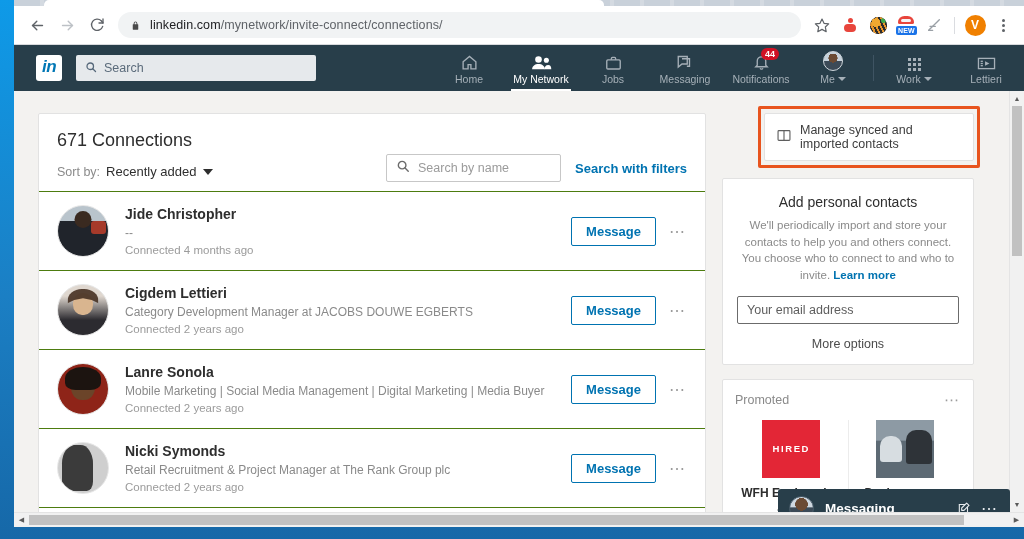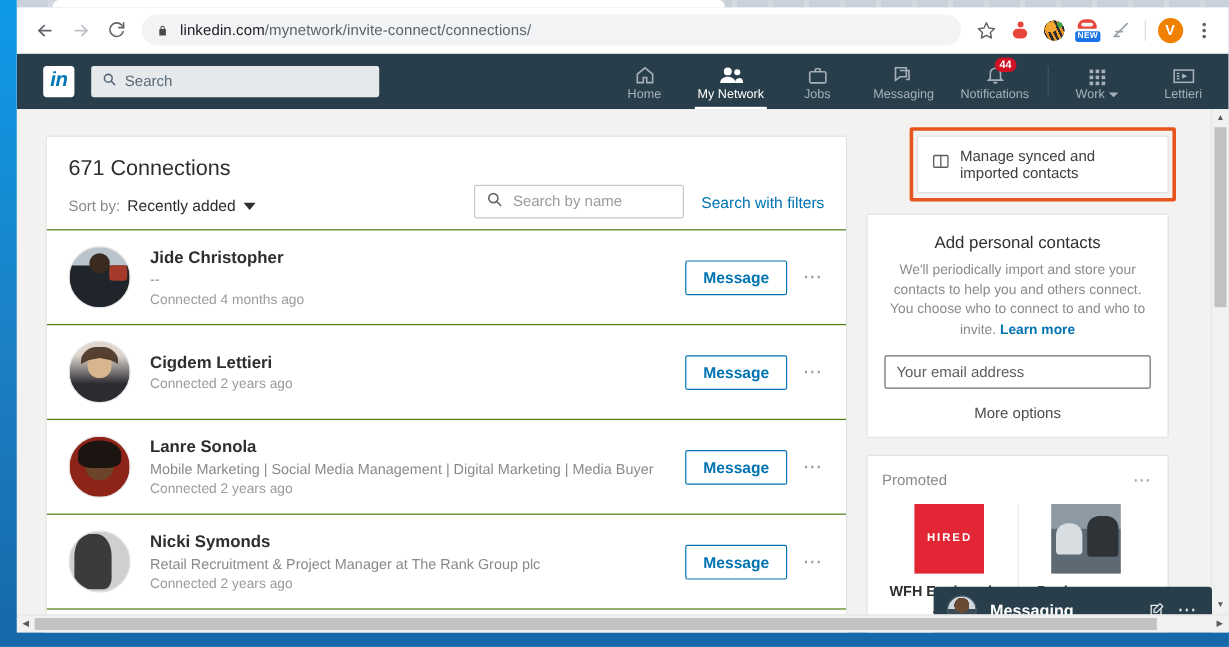--- a/index.html
+++ b/index.html
@@ -175,21 +175,21 @@
 
   .searchrow {
     position: absolute; right: 0; top: 0; display: flex; align-items: center;
   }
   .conn-head-wrap { position: relative; }
   .name-search {
     width: 175px; height: 28px; border: 1px solid #c7c7c7; border-radius: 2px;
     display: flex; align-items: center; padding: 0 9px; background: #fff;
   }
   .name-search .ph { font-size: 12.5px; color: #9b9b9b; margin-left: 8px; }
-  .filters-link { font-size: 13px; color: #0073b1; font-weight: normal; margin-left: 14px; }
+  .filters-link { font-size: 13px; color: #0073b1; font-weight: bold; margin-left: 14px; }
 
   .conn-row {
     display: flex; align-items: center; padding: 13px 18px;
     border-top: 1px solid #4d7c0f;
   }
   .conn-row .ava {
     width: 52px; height: 52px; border-radius: 50%; flex: none; overflow: hidden;
     border: 1px solid #e6e6e6;
   }
   .conn-row .info { flex: 1 1 auto; min-width: 0; margin-left: 16px; }
@@ -443,20 +443,29 @@
           <span class="badge-44">44</span>
           <span class="ico">
             <svg width="17" height="17" viewBox="0 0 24 24" fill="none" stroke="currentColor" stroke-width="1.9">
                 <path d="M6 16V10a6 6 0 0 1 12 0v6l2 2H4z"></path>
                 <path d="M10 20a2.2 2.2 0 0 0 4 0"></path>
               </svg>
           </span>
           <span class="lbl">Notifications</span>
         </div>
 
+        <div class="li-item">
+          <span class="ico">
+              <span class="li-avatar"></span>
+            </span>
+          <span class="lbl row-ico">
+            <span>Me</span>
+            <span class="caret"></span>
+          </span>
+        </div>
 
         <div class="li-divider"></div>
 
         <div class="li-item">
           <span class="ico">
             <span class="grid-ico">
                 <i></i>
                 <i></i>
                 <i></i>
                 <i></i>
@@ -524,20 +533,21 @@
                 <div class="dt">Connected 4 months ago</div>
               </div>
               <button class="msg-btn">Message</button>
               <span class="dots3">⋯</span>
             </div>
 
             <div class="conn-row">
               <span class="ava av2"></span>
               <div class="info">
                 <div class="nm">Cigdem Lettieri</div>
+                <div class="hl">Category Development Manager at JACOBS DOUWE EGBERTS</div>
                 <div class="dt">Connected 2 years ago</div>
               </div>
               <button class="msg-btn">Message</button>
               <span class="dots3">⋯</span>
             </div>
 
             <div class="conn-row">
               <span class="ava av3"></span>
               <div class="info">
                 <div class="nm">Lanre Sonola</div>

